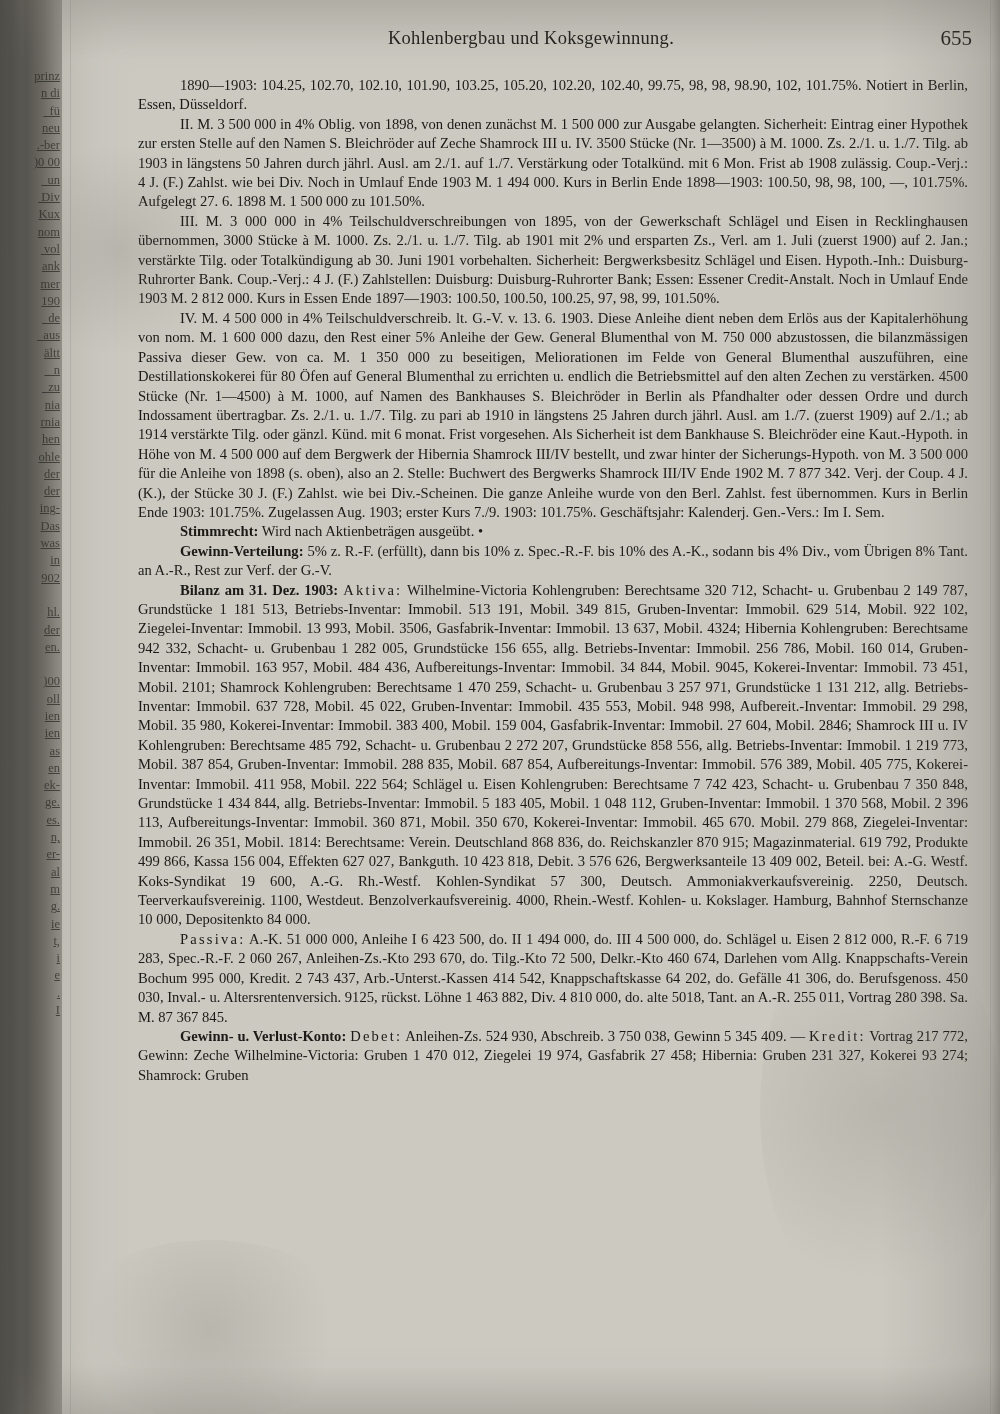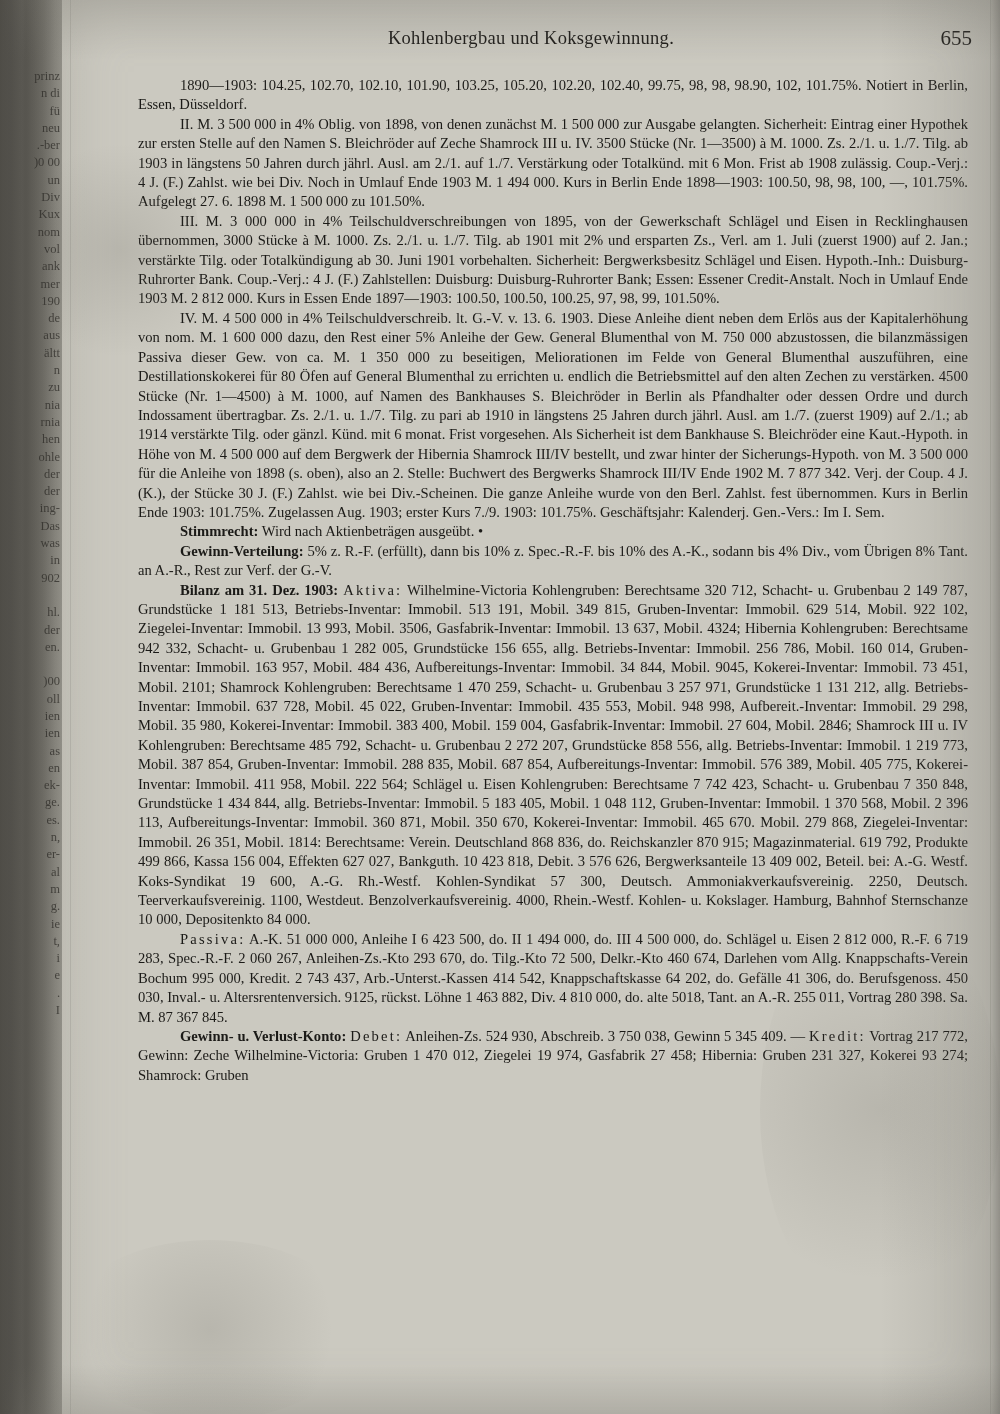--- a/index.html
+++ b/index.html
@@ -57,20 +57,21 @@
     font-family: "Liberation Serif", serif;
     font-size: 12.5px;
     line-height: 17.3px;
     color: #2a2824;
     opacity: 0.72;
     overflow: hidden;
     height: 1290px;
     text-align: right;
     padding-right: 2px;
     white-space: pre;
+    text-decoration: underline;
   }
   header.page-head {
     position: absolute;
     left: 0; top: 28px;
     width: 938px;
     height: 30px;
   }
   .head-title {
     position: absolute;
     left: 0; right: 0;

